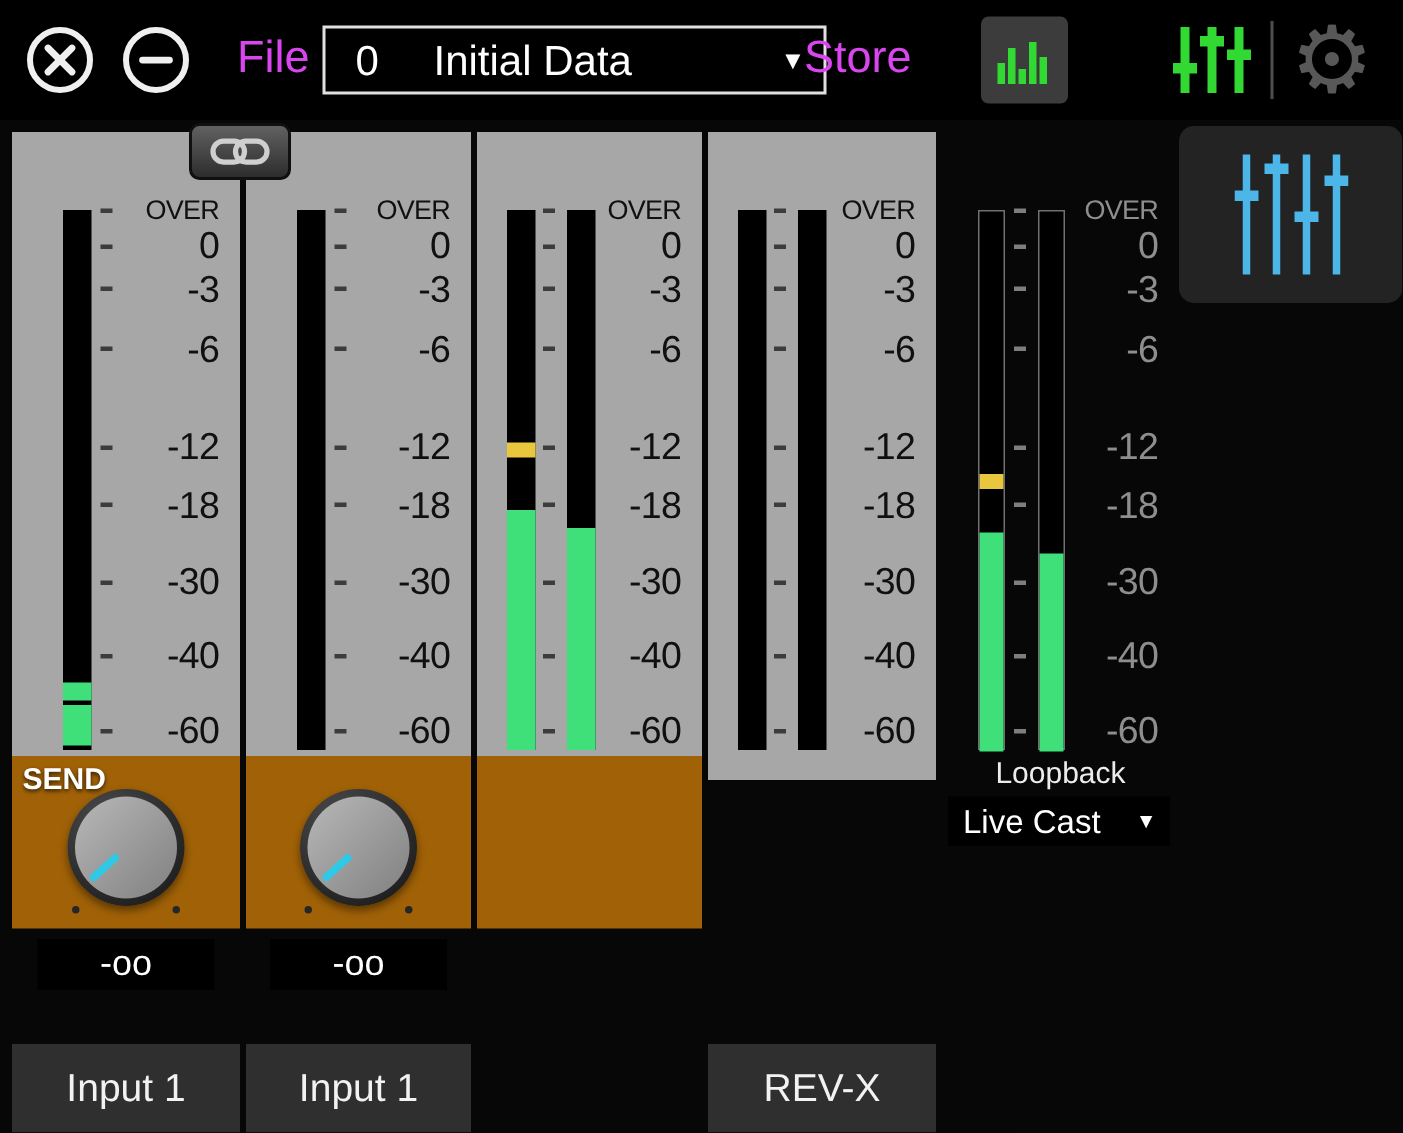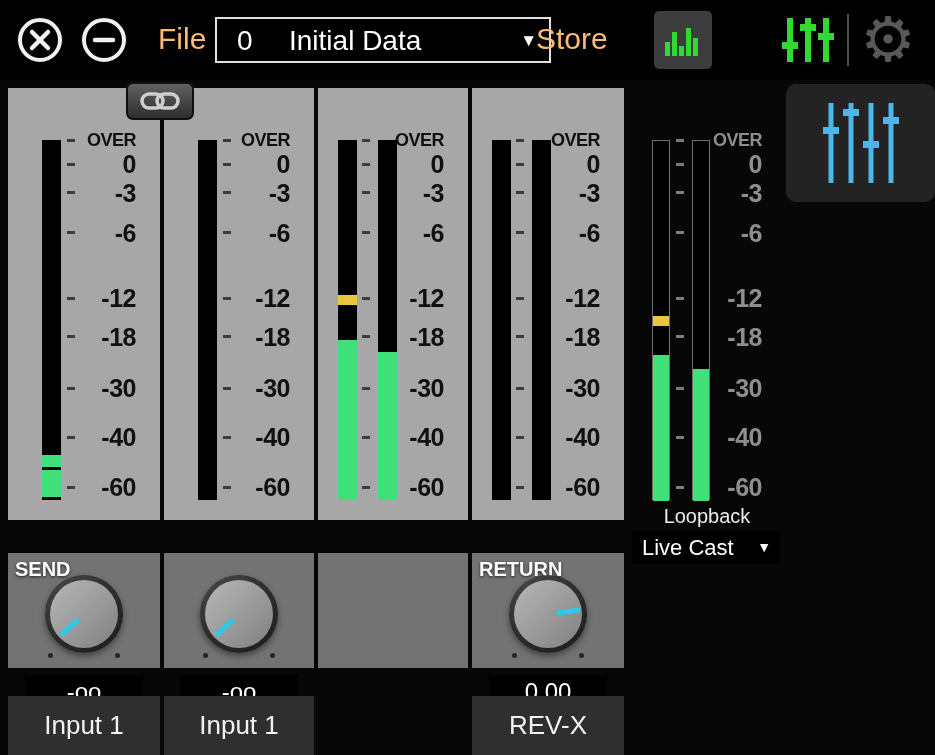--- a/index.html
+++ b/index.html
@@ -4,21 +4,21 @@
 <style>
   *{margin:0;padding:0;box-sizing:border-box}
   html,body{width:935px;height:755px;overflow:hidden}
   body{background:#050505;font-family:"Liberation Sans",sans-serif;position:relative}
 
   
   #titlebar{position:absolute;top:0;left:0;width:935px;height:80px;background:#000}
   .circle-btn{position:absolute;top:17px;width:46px;height:46px;cursor:pointer}
   #close-btn{left:17px}
   #min-btn{left:81px}
-  .bar-label{position:absolute;top:22px;font-size:30px;color:#fdba74}
+  .bar-label{position:absolute;top:22px;font-size:30px;color:#d946ef}
   #file-label{left:158px}
   #store-btn{left:536px;cursor:pointer}
   #preset-box{position:absolute;left:215px;top:17px;width:336px;height:46px;border:2px solid #e0e0e0;background:#000;cursor:pointer}
   #preset-num{position:absolute;left:20px;top:6px;font-size:28px;color:#fff}
   #preset-name{position:absolute;left:72px;top:6px;font-size:28px;color:#fff}
   .caret{color:#fff}
   #preset-box .caret{position:absolute;right:12px;top:12px;font-size:17px}
   #meter-view-tile{position:absolute;left:654px;top:11px;width:58px;height:58px;background:#3c3c3c;border-radius:5px;display:flex;align-items:center;justify-content:center;cursor:pointer}
   #strip-view-btn{position:absolute;left:774px;top:15px;width:68px;height:50px;display:flex;align-items:center;justify-content:center;cursor:pointer}
   #tb-divider{position:absolute;left:847px;top:14px;width:2px;height:52px;background:#4e4e4e}
@@ -29,28 +29,28 @@
   #main{position:absolute;top:80px;left:0;width:935px;height:675px;background:#070707}
   #strips{position:absolute;inset:0}
   .strip{position:absolute;top:0;height:675px}
   .meter-panel{position:absolute;top:8px;left:0;right:0;height:432px;background:#a7a7a7}
   .meter-panel.dark{background:transparent;height:488px}
   .meter{position:absolute;top:52px;width:19px;height:360px;background:#000}
   .dark .meter{width:18px;border:1px solid #707070}
   .seg{position:absolute;left:0;width:100%}
   .tick{position:absolute;width:8px;height:3px;background:#3c3c3c}
   .dark .tick{background:#7e7e7e}
-  .scale-label{position:absolute;right:24px;font-size:25px;font-weight:700;letter-spacing:-0.5px;line-height:26px;color:#101010}
+  .scale-label{position:absolute;right:14px;font-size:25px;font-weight:400;letter-spacing:-0.5px;line-height:26px;color:#101010}
   .scale-label.over{font-size:18px;line-height:22px}
   .dark .scale-label{color:#8e8e8e}
   .loopback-label{position:absolute;top:417px;left:0;width:100%;text-align:center;color:#ececec;font-size:20px}
   .loopback-select{position:absolute;top:443px;left:4px;right:6px;height:33px;background:#000;color:#fff;font-size:22px;line-height:33px;padding-left:10px;cursor:pointer}
   .loopback-select .caret{position:absolute;right:9px;top:0;font-size:14px;line-height:33px}
 
-  .knob-panel{position:absolute;top:473px;left:0;right:0;height:115px;background:#737373}
+  .knob-panel{position:absolute;top:424px;left:0;right:0;height:115px;background:#a16207}
   .knob-section-label{position:absolute;top:5px;left:7px;font-size:20px;font-weight:700;color:#fff;text-shadow:0 1px 3px rgba(0,0,0,0.75)}
   .knob{position:absolute;top:22px;left:50%;margin-left:-39px;width:78px;height:78px;border-radius:50%;background:radial-gradient(circle at 35% 28%,#4c4c4c,#141414);box-shadow:0 3px 6px rgba(0,0,0,0.45);cursor:pointer}
   .knob-face{position:absolute;inset:5px;border-radius:50%;background:linear-gradient(135deg,#b8b8b8,#808080)}
   .knob-tick{position:absolute;left:50%;top:7px;width:5px;height:24px;margin-left:-2.5px;background:#2fc9e8;border-radius:2px;transform-origin:2.5px 32px}
   .knob-dot{position:absolute;width:5px;height:5px;border-radius:50%;background:#262626;bottom:-5px}
   .knob-dot.l{left:3px}
   .knob-dot.r{right:3px}
   .knob-value{position:absolute;top:122px;left:50%;width:118px;margin-left:-59px;height:34px;background:#000;color:#fff;font-size:24px;text-align:center;line-height:34px;cursor:pointer}
 
   .name-cell{position:absolute;top:616px;left:0;right:0;height:59px;background:#2f2f2f;color:#f2f2f2;font-size:26px;text-align:center;line-height:59px}
@@ -231,30 +231,20 @@
           <div class="scale-label over" style="top: 41px;">OVER</div>
           <div class="scale-label" style="top: 63.12px;">0</div>
           <div class="scale-label" style="top: 91.92px;">-3</div>
           <div class="scale-label" style="top: 131.88px;">-6</div>
           <div class="scale-label" style="top: 197.04px;">-12</div>
           <div class="scale-label" style="top: 235.92px;">-18</div>
           <div class="scale-label" style="top: 287.04px;">-30</div>
           <div class="scale-label" style="top: 336px;">-40</div>
           <div class="scale-label" style="top: 386.04px;">-60</div>
         </div>
-        <div class="knob-panel">
-          <div class="knob-section-label">RETURN</div>
-          <div class="knob">
-            <div class="knob-face"></div>
-            <div class="knob-tick" style="transform: rotate(83deg); background: rgb(47, 201, 232);"></div>
-            <div class="knob-dot l"></div>
-            <div class="knob-dot r"></div>
-          </div>
-          <div class="knob-value">0.00</div>
-        </div>
         <div class="name-cell"><span>REV-X</span></div>
       </div>
       <div class="strip" style="left: 628px; width: 158px;">
         <div class="meter-panel dark">
           <div class="meter" style="left: 24px;">
             <div class="seg" style="top: 214.2px; height: 145.8px; background: rgb(63, 224, 122);"></div>
             <div class="seg" style="top: 174.96px; height: 10.08px; background: rgb(232, 198, 62);"></div>
           </div>
           <div class="meter" style="left: 64px;">
             <div class="seg" style="top: 227.88px; height: 132.12px; background: rgb(63, 224, 122);"></div>

